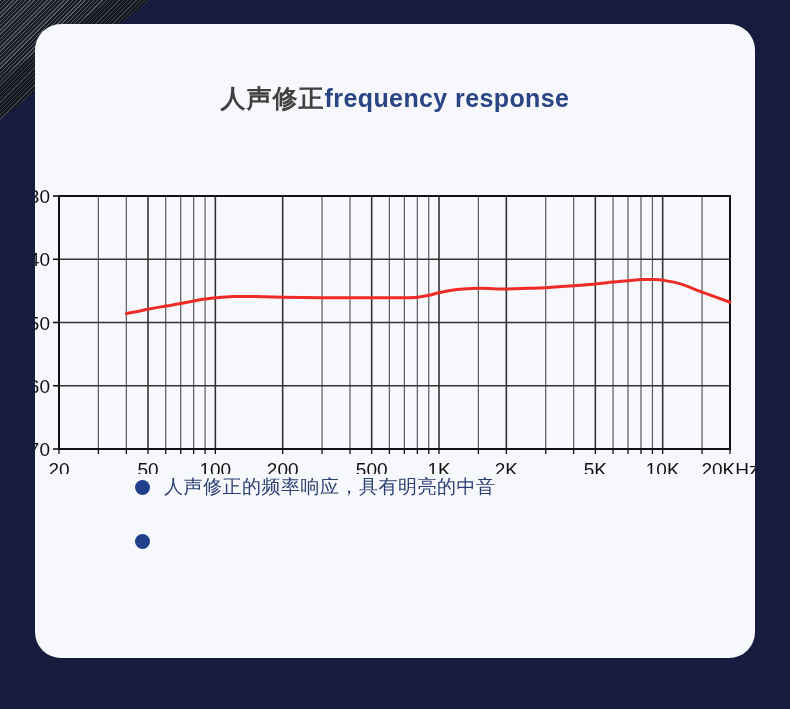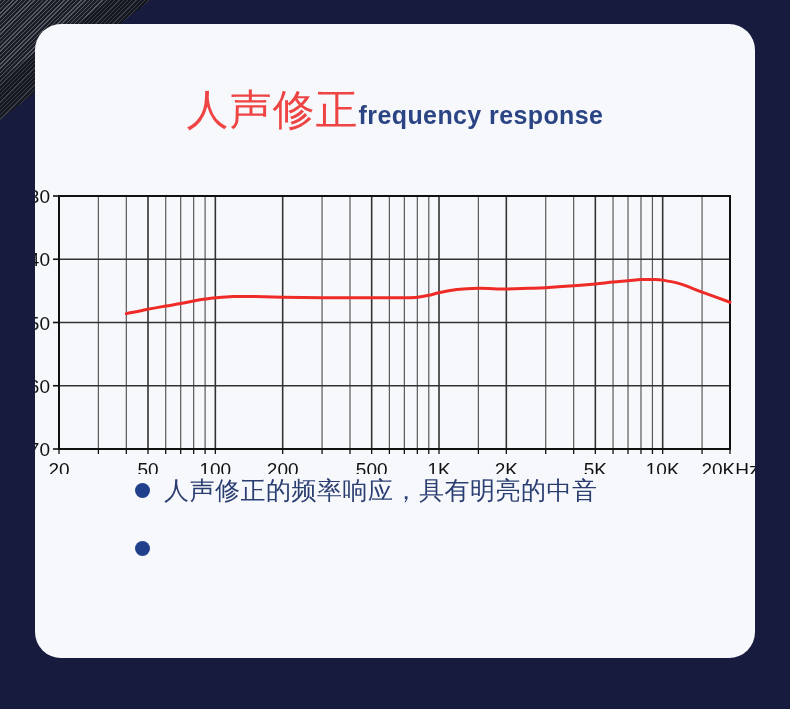--- a/index.html
+++ b/index.html
@@ -27,38 +27,38 @@
   #card{
     position:absolute;left:35px;top:24px;width:720px;height:634px;
     background:#F7F8FC;border-radius:26px;
   }
   
   #title-row{
     position:absolute;left:0;top:58px;width:720px;
     text-align:center;white-space:nowrap;
   }
   .title-cn{
-    font-size:42px;font-weight:normal;color:#ef4444;letter-spacing:1px;
+    font-size:25px;font-weight:bold;color:#404040;letter-spacing:1px;
     font-family:"Liberation Sans","DejaVu Sans",sans-serif;
   }
   .title-en{
     font-size:25px;font-weight:bold;color:#2B4584;letter-spacing:.4px;
   }
   
   #chart-wrap{position:absolute;left:0px;top:120px;width:720px;height:330px;}
   #chart-svg{display:block;}
   
   #bullets{position:absolute;left:100px;top:450px;width:620px;}
   .bullet-row{display:flex;align-items:center;margin-bottom:34px;}
   .bullet-dot{
     width:15px;height:15px;border-radius:50%;background:#20408C;
     flex:0 0 auto;margin-right:14px;
   }
   .bullet-text{
-    font-size:25px;color:#2B3E72;letter-spacing:.5px;white-space:nowrap;
+    font-size:19px;color:#2B3E72;letter-spacing:.5px;white-space:nowrap;
     font-family:"Liberation Sans","DejaVu Sans",sans-serif;
   }
 </style>
 </head>
 <body>
 
 <div id="backdrop"></div>
 <div id="carbon-corner"></div>
 <div id="carbon-corner2"></div>
 

